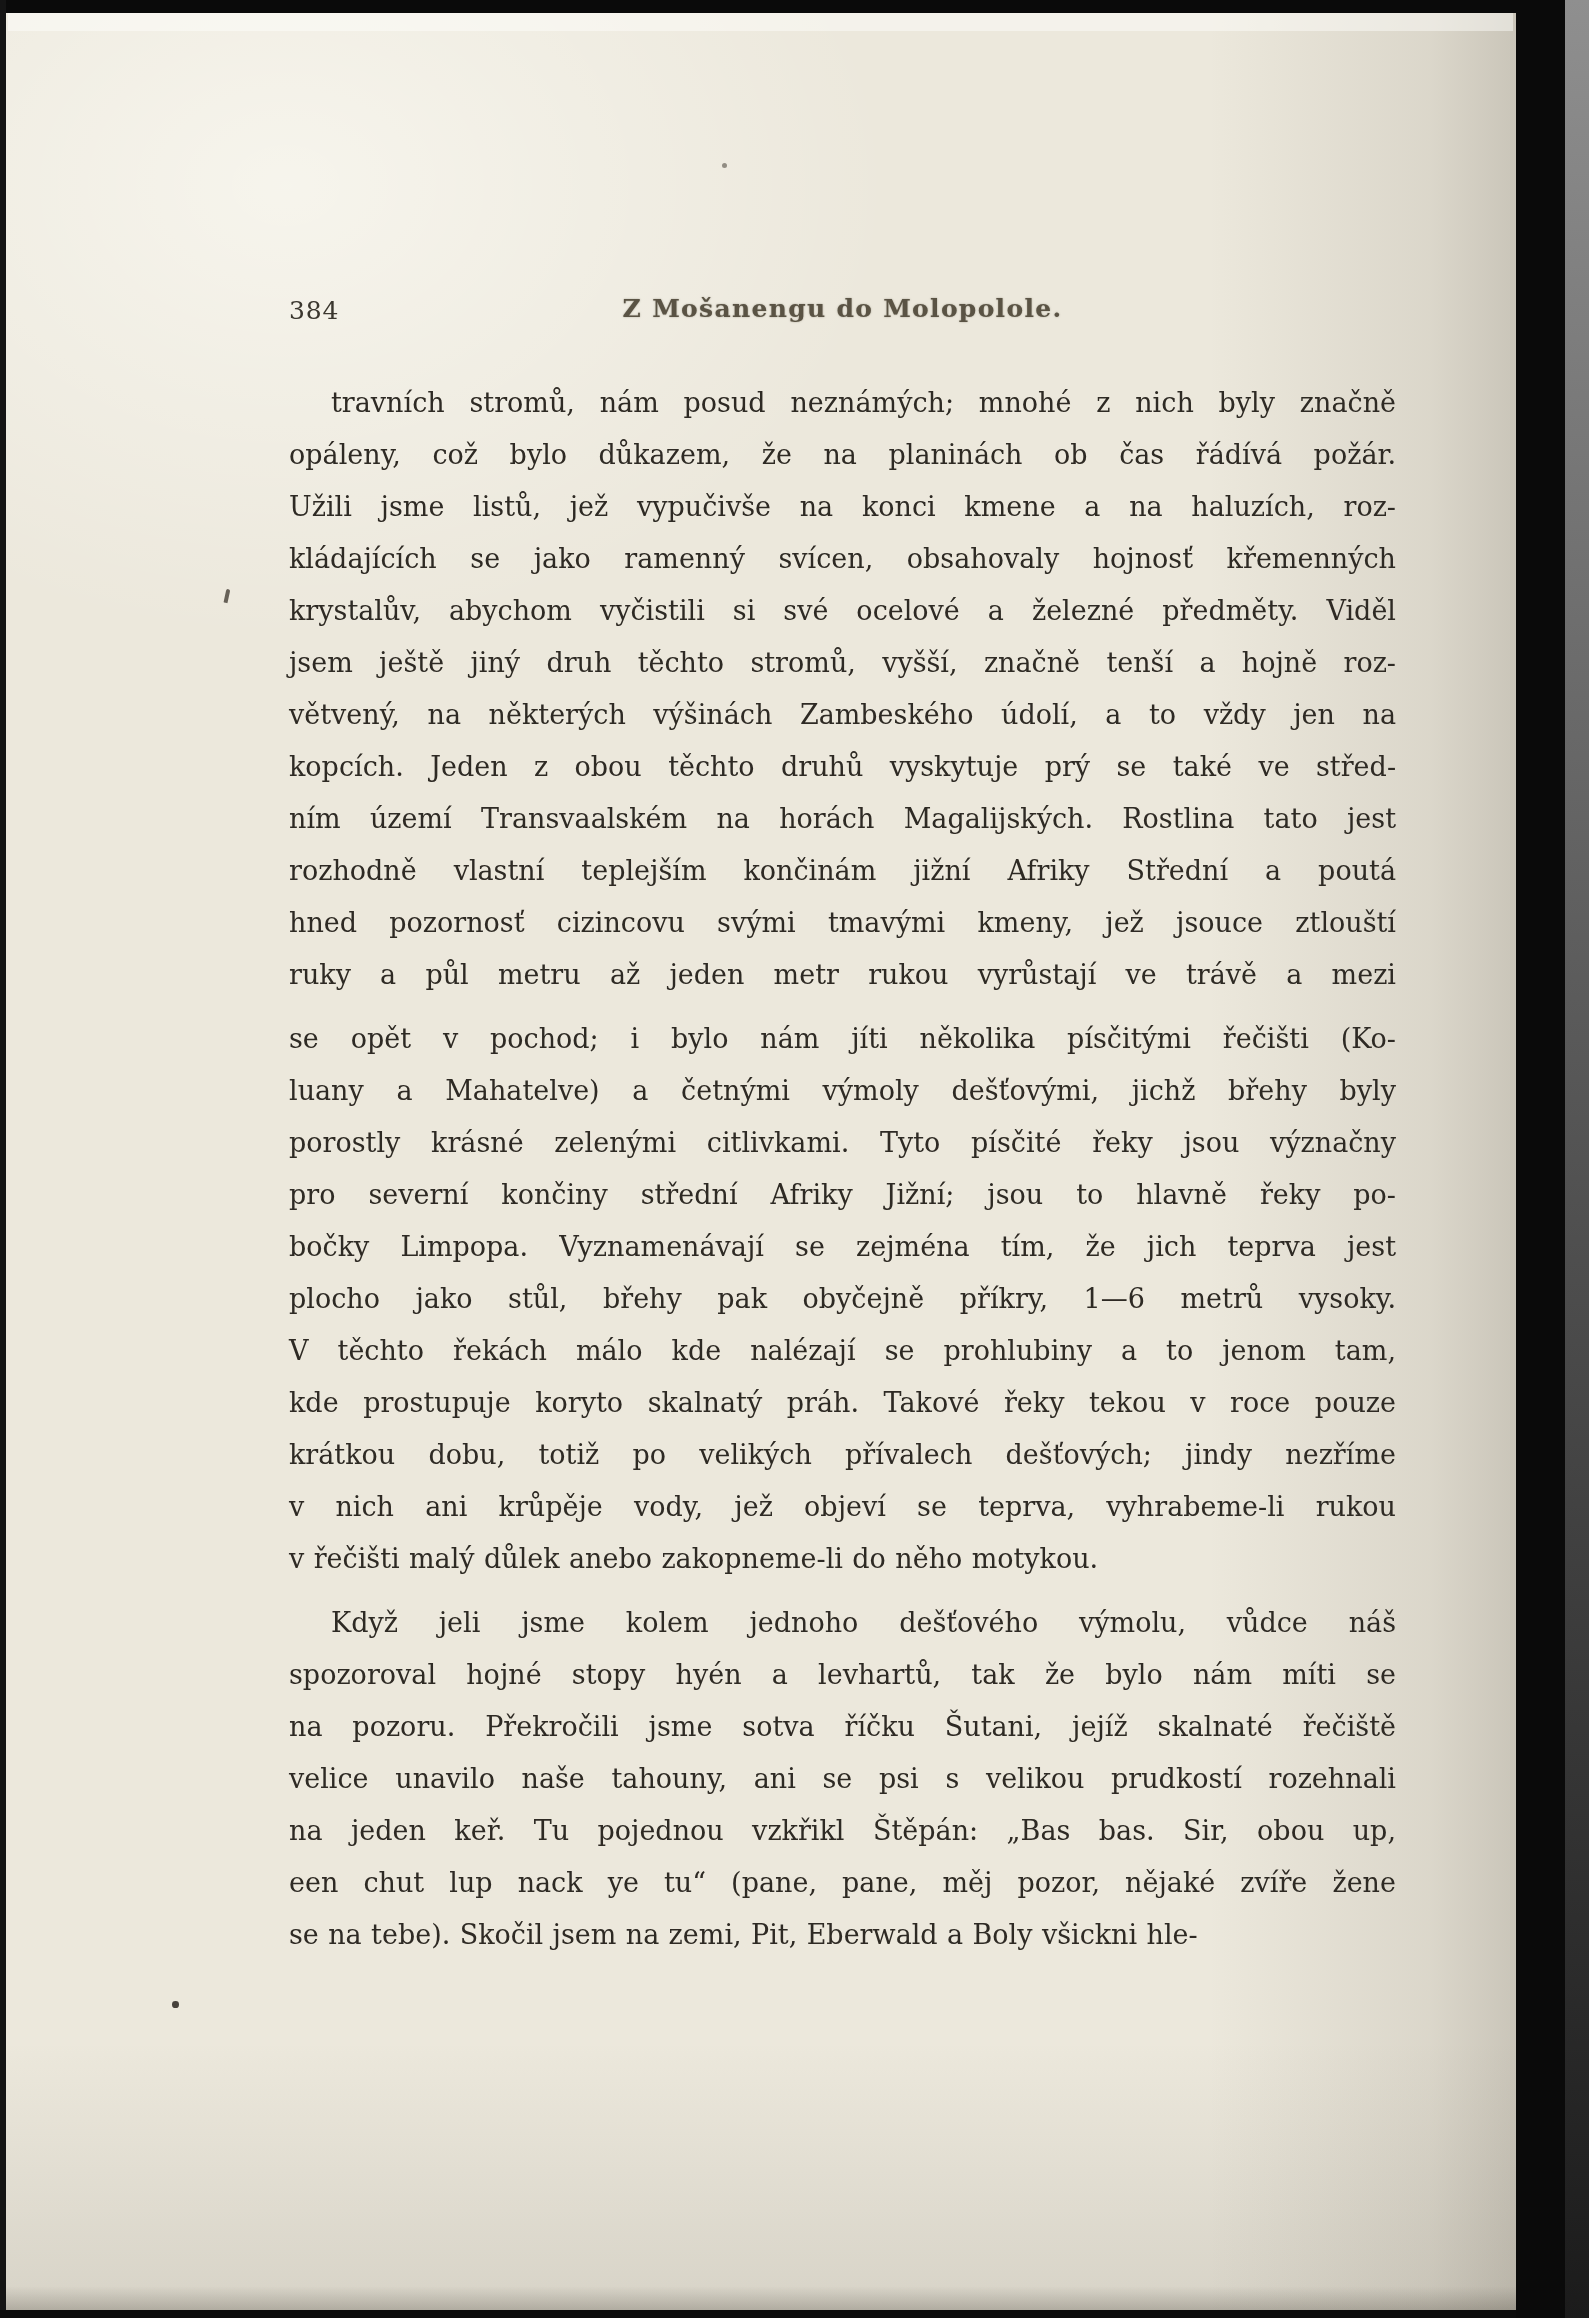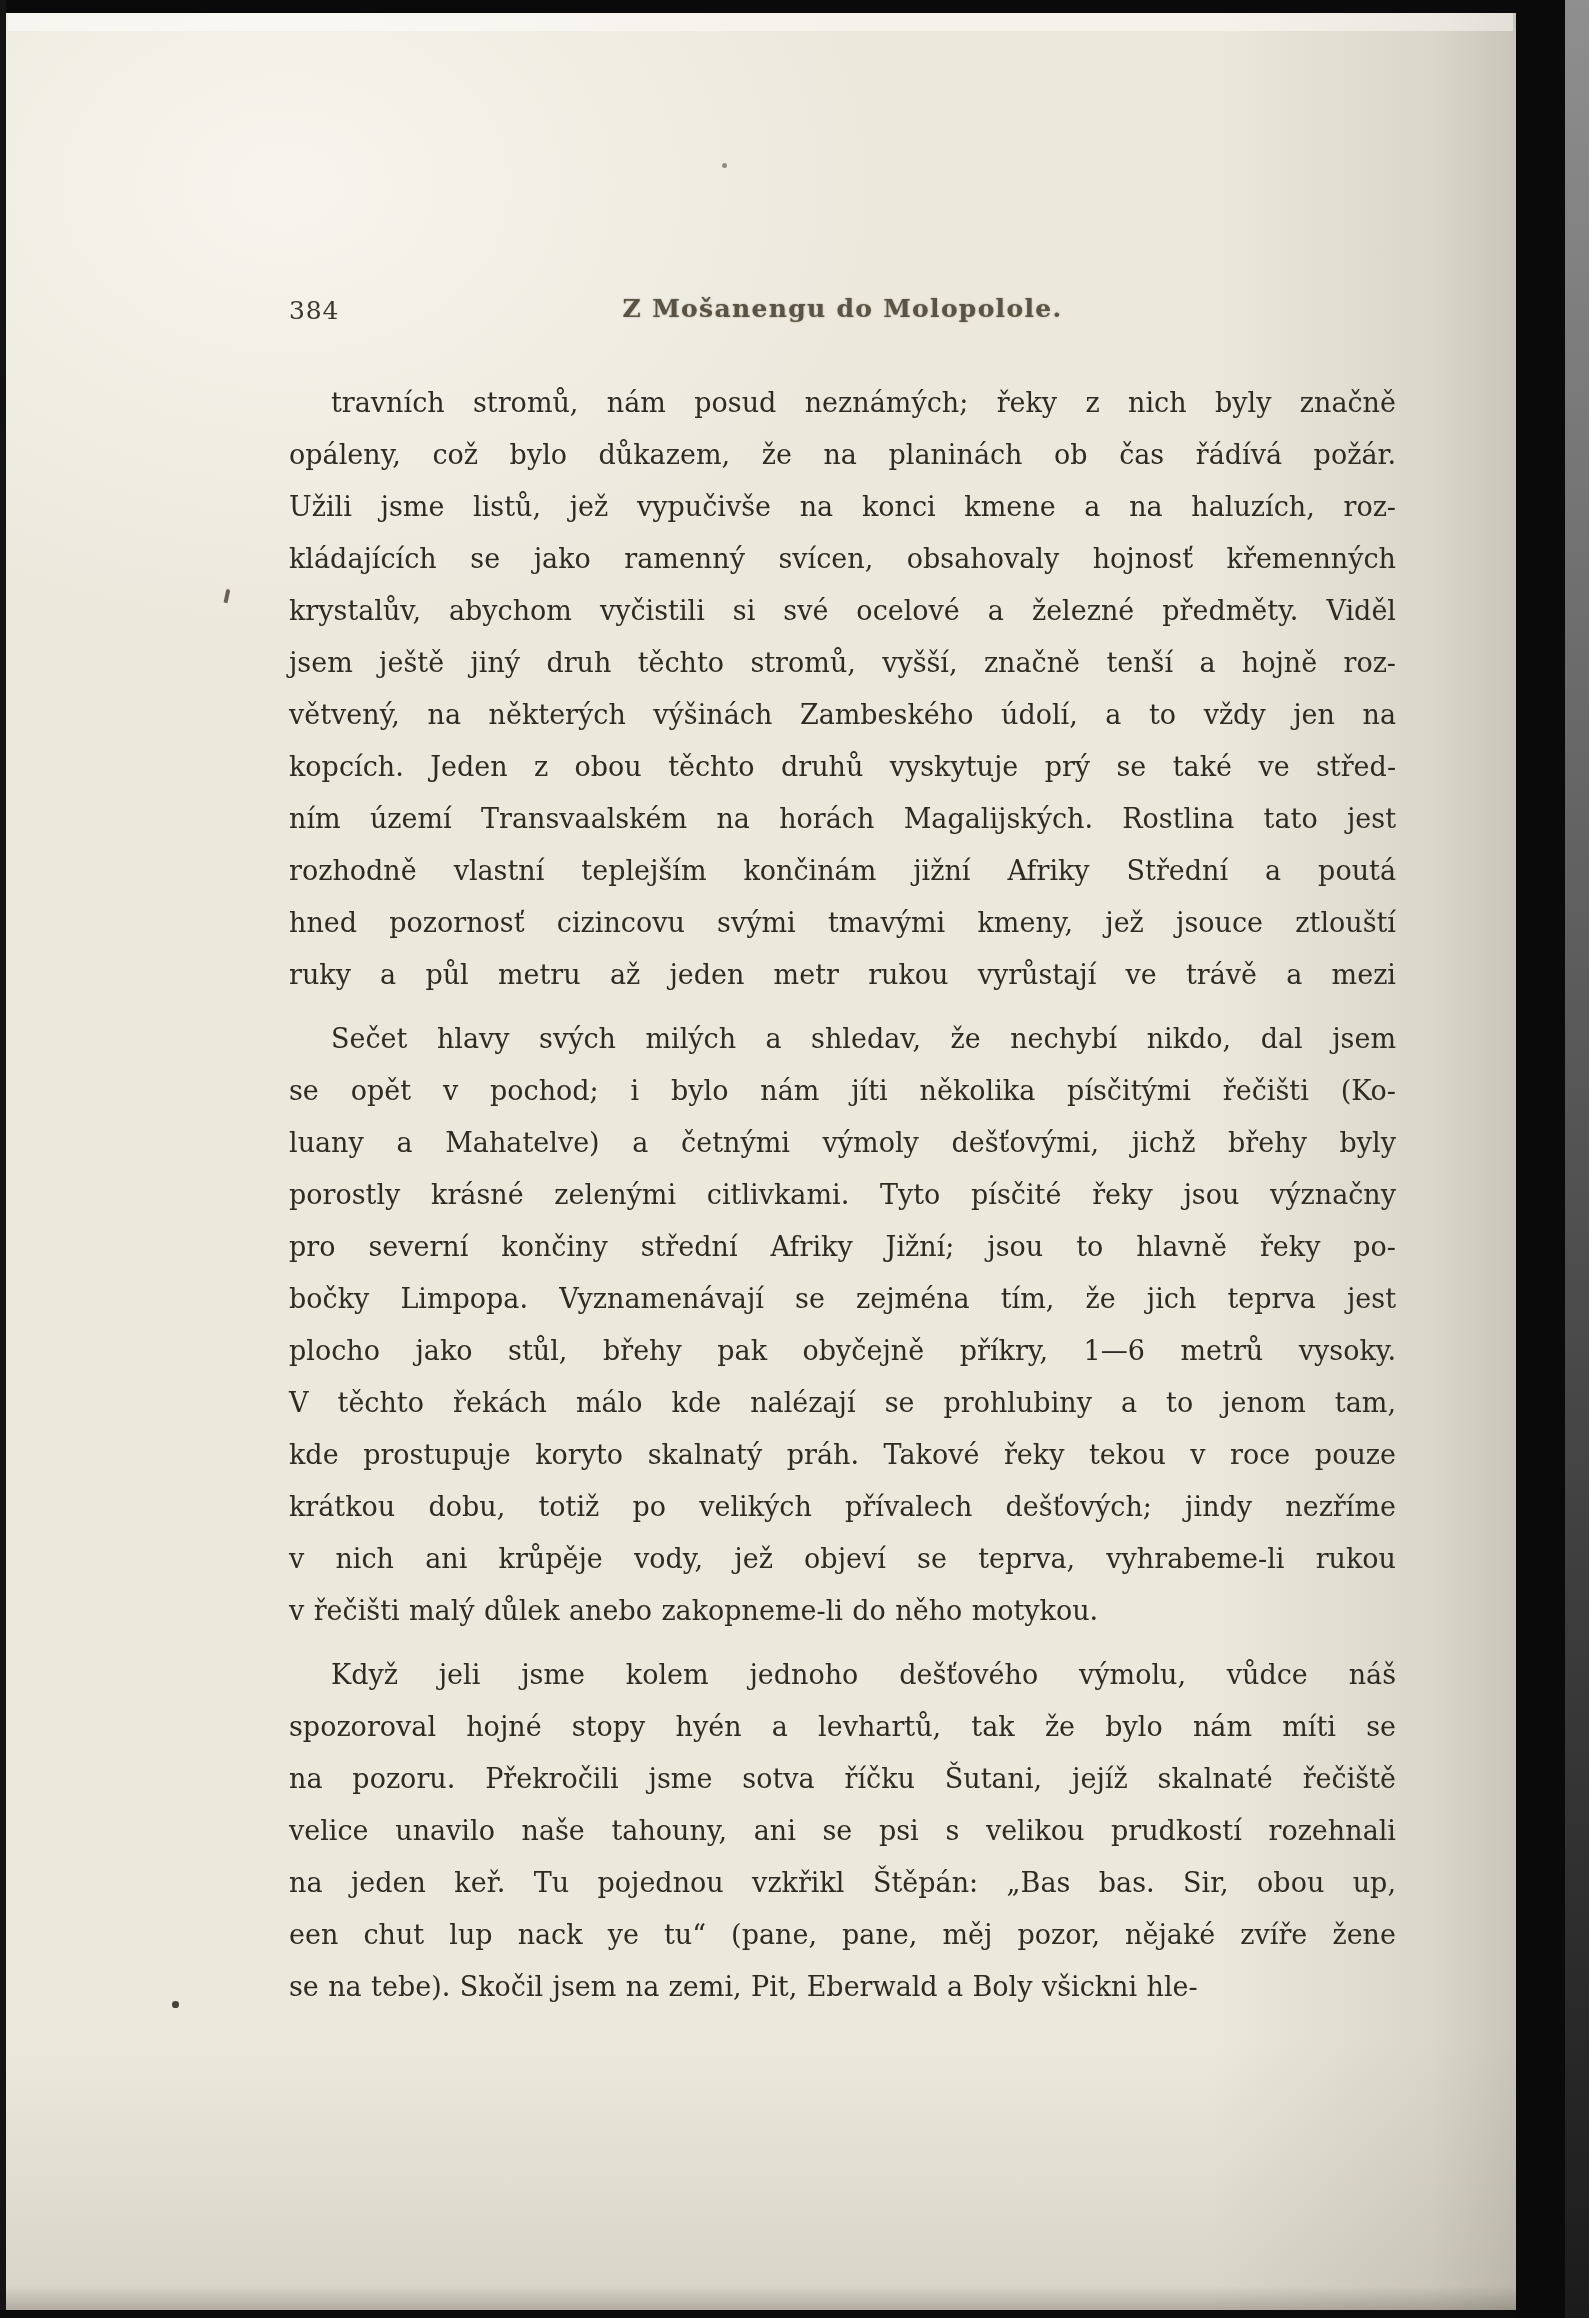--- a/index.html
+++ b/index.html
@@ -56,35 +56,34 @@
 
 <div class="paper">
 
   <div class="content">
     <div class="header">
       <span class="pagenum">384</span>
       <span class="running-title">Z Mošanengu do Molopolole.</span>
     </div>
     <div id="paragraphs">
         <div class="paragraph">
-          <div class="line first">travních stromů, nám posud neznámých; řeky z nich byly značně</div>
+          <div class="line first">travních stromů, nám posud neznámých; mnohé z nich byly značně</div>
           <div class="line">opáleny, což bylo důkazem, že na planinách ob čas řádívá požár.</div>
           <div class="line">Užili jsme listů, jež vypučivše na konci kmene a na haluzích, roz-</div>
           <div class="line">kládajících se jako ramenný svícen, obsahovaly hojnosť křemenných</div>
           <div class="line">krystalův, abychom vyčistili si své ocelové a železné předměty. Viděl</div>
           <div class="line">jsem ještě jiný druh těchto stromů, vyšší, značně tenší a hojně roz-</div>
           <div class="line">větvený, na některých výšinách Zambeského údolí, a to vždy jen na</div>
           <div class="line">kopcích. Jeden z obou těchto druhů vyskytuje prý se také ve střed-</div>
           <div class="line">ním území Transvaalském na horách Magalijských. Rostlina tato jest</div>
           <div class="line">rozhodně vlastní teplejším končinám jižní Afriky Střední a poutá</div>
           <div class="line">hned pozornosť cizincovu svými tmavými kmeny, jež jsouce ztlouští</div>
           <div class="line">ruky a půl metru až jeden metr rukou vyrůstají ve trávě a mezi</div>
         </div>
         <div class="paragraph">
-          <div class="line first">Sečet hlavy svých milých a shledav, že nechybí nikdo, dal jsem</div>
           <div class="line">se opět v pochod; i bylo nám jíti několika písčitými řečišti (Ko-</div>
           <div class="line">luany a Mahatelve) a četnými výmoly dešťovými, jichž břehy byly</div>
           <div class="line">porostly krásné zelenými citlivkami. Tyto písčité řeky jsou význačny</div>
           <div class="line">pro severní končiny střední Afriky Jižní; jsou to hlavně řeky po-</div>
           <div class="line">bočky Limpopa. Vyznamenávají se zejména tím, že jich teprva jest</div>
           <div class="line">plocho jako stůl, břehy pak obyčejně příkry, 1—6 metrů vysoky.</div>
           <div class="line">V těchto řekách málo kde nalézají se prohlubiny a to jenom tam,</div>
           <div class="line">kde prostupuje koryto skalnatý práh. Takové řeky tekou v roce pouze</div>
           <div class="line">krátkou dobu, totiž po velikých přívalech dešťových; jindy nezříme</div>
           <div class="line">v nich ani krůpěje vody, jež objeví se teprva, vyhrabeme-li rukou</div>

